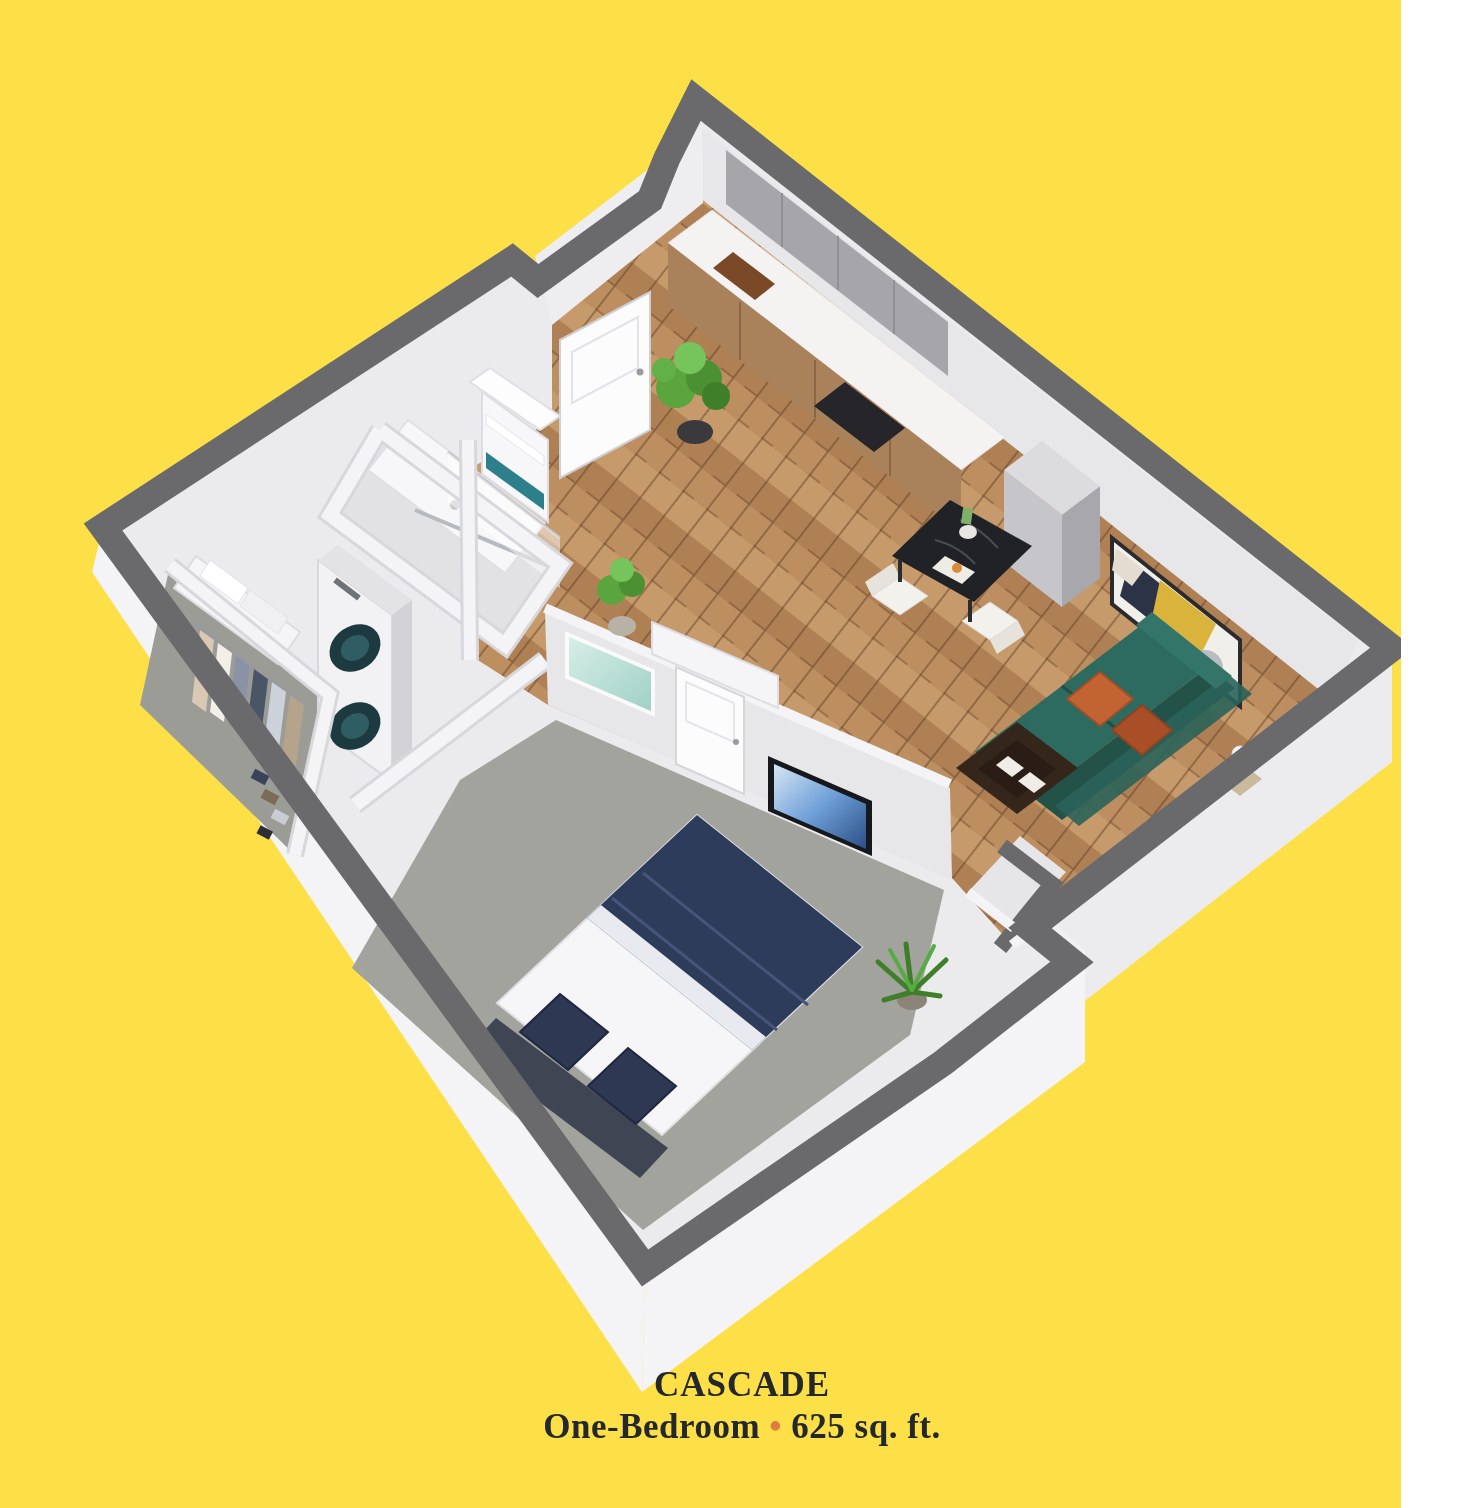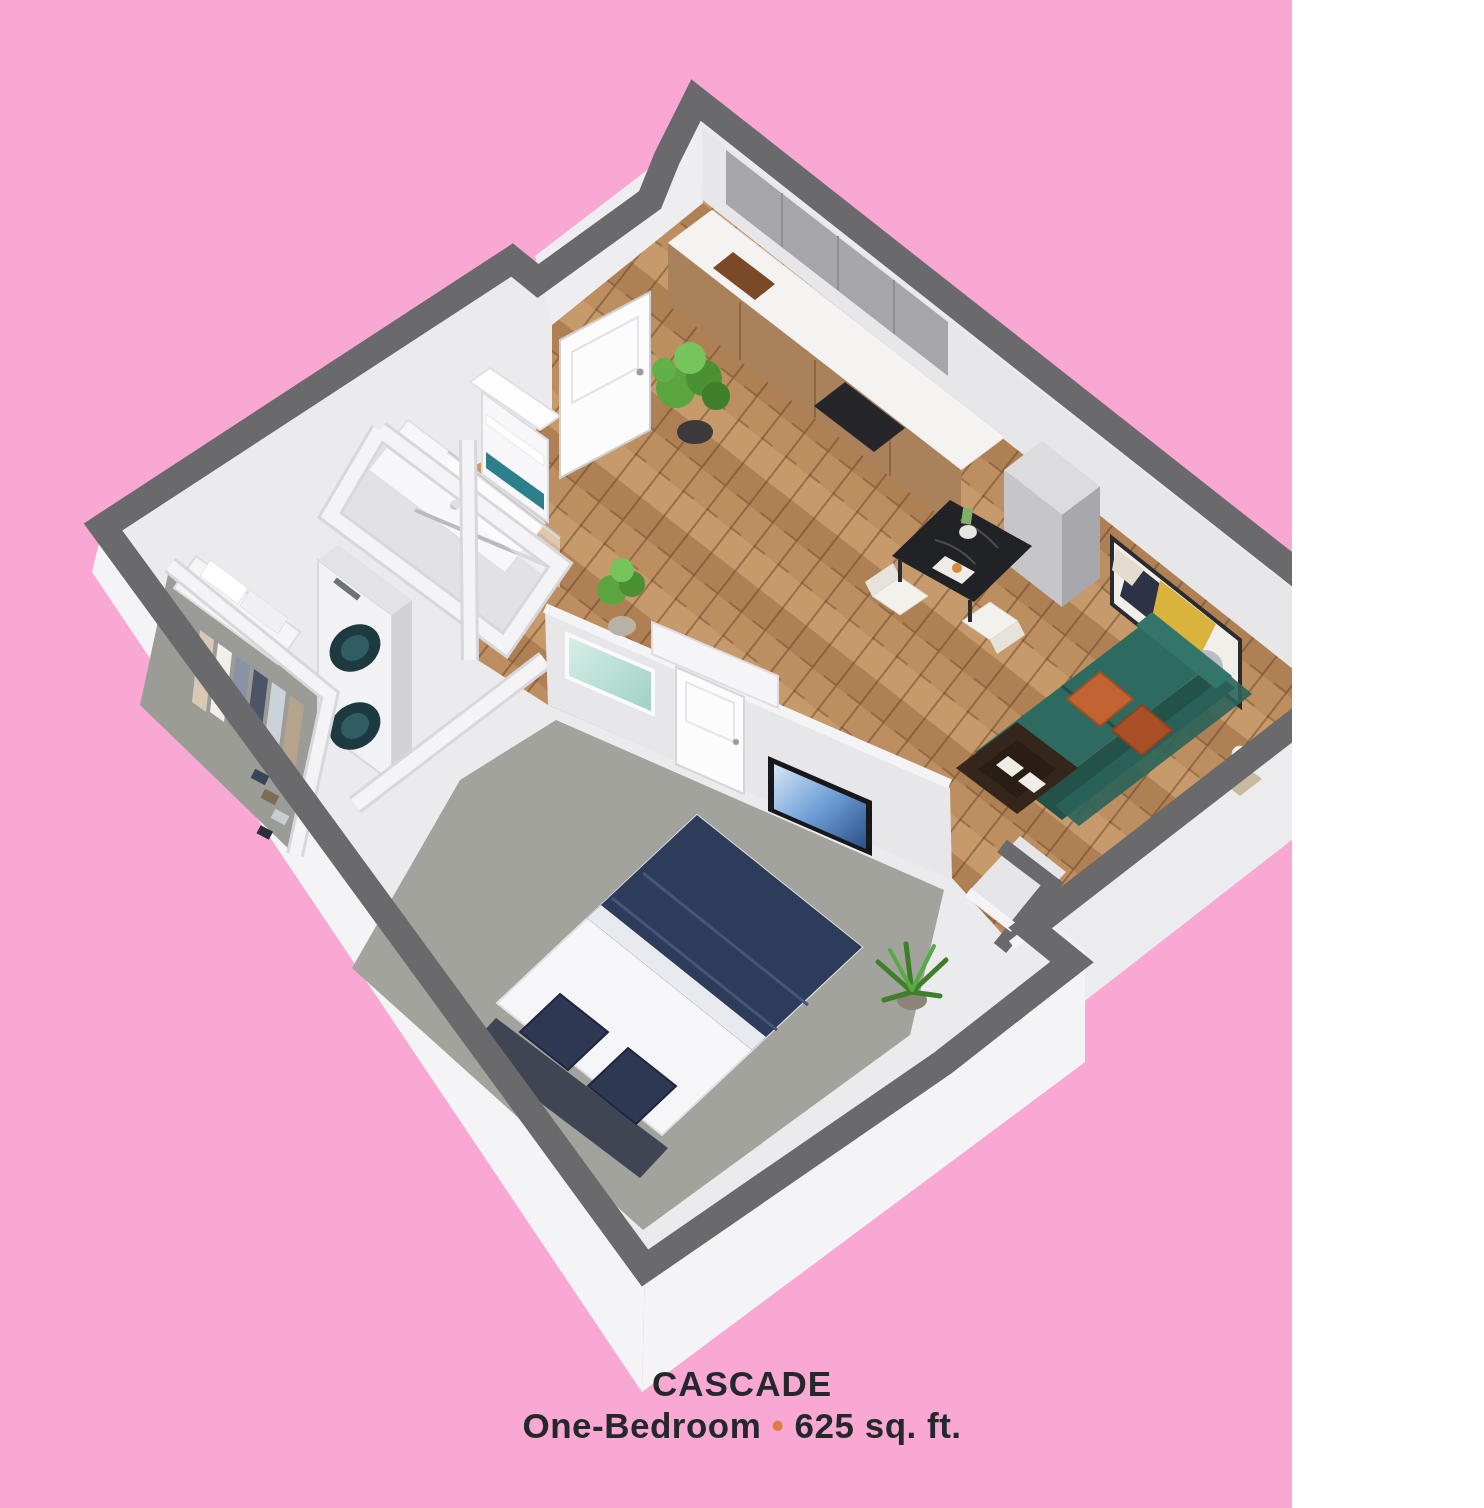--- a/index.html
+++ b/index.html
@@ -1,17 +1,17 @@
 <!DOCTYPE html>
 <html style="--cap: #6a6a6c; --wallBase: #ebebee; --wallFace: #e7e7ea; --wallWhite: #f5f5f7; --extFace: #f4f4f6; --extFaceDark: #ececef; --wood: #bd8e60; --woodDark: #8a5f3c; --carpet: #a2a39d; --carpetCloset: #9b9c96; --bathFloor: #e2e2e5; --sofa: #2d6b60; --sofaDark: #235249; --pillowOrange: #c26332; --pillowOrangeDark: #a94f28; --navy: #2d3c5a; --navyDark: #3f4553; --pillowNavy: #2e3852; --marble: #202226; --artYellow: #d9b33c; --artNavy: #2c3346; --seafoam: #9fd0c4; --tvBlue: #6fa0d8; --towelTeal: #2e7f8c; --plantGreen: #5aa53e; --plantDark: #3f7f2a; --cabinetGray: #a6a6aa; --counterWhite: #f4f3f1; --accent: #dd7d3f; --text: #25282b;"><head>
 <meta charset="utf-8">
 <style>
   html,body{margin:0;padding:0;background:#ffffff;}
-  .stage{position:relative;width:1292px;height:1508px;background:#f9a8d4;overflow:hidden;
-         font-family:Liberation Sans, sans-serif;}
+  .stage{position:relative;width:1401px;height:1508px;background:#fde047;overflow:hidden;
+         font-family:Liberation Serif, serif;}
   svg{position:absolute;left:0;top:0;}
   .title-line{fill:var(--text,#25282b);font-weight:bold;font-size:35px;letter-spacing:1px;}
   .subtitle-line{fill:var(--text,#25282b);font-weight:bold;font-size:35px;letter-spacing:0.5px;}
   .bullet{fill:var(--accent,#dd7d3f);}
   .cap{stroke:var(--cap,#6a6a6c);fill:none;}
   .wallcap-light{stroke:#f4f4f6;fill:none;}
   .wallcap-edge{stroke:#d8d8dc;fill:none;}
 </style>
 </head>
 <body>

